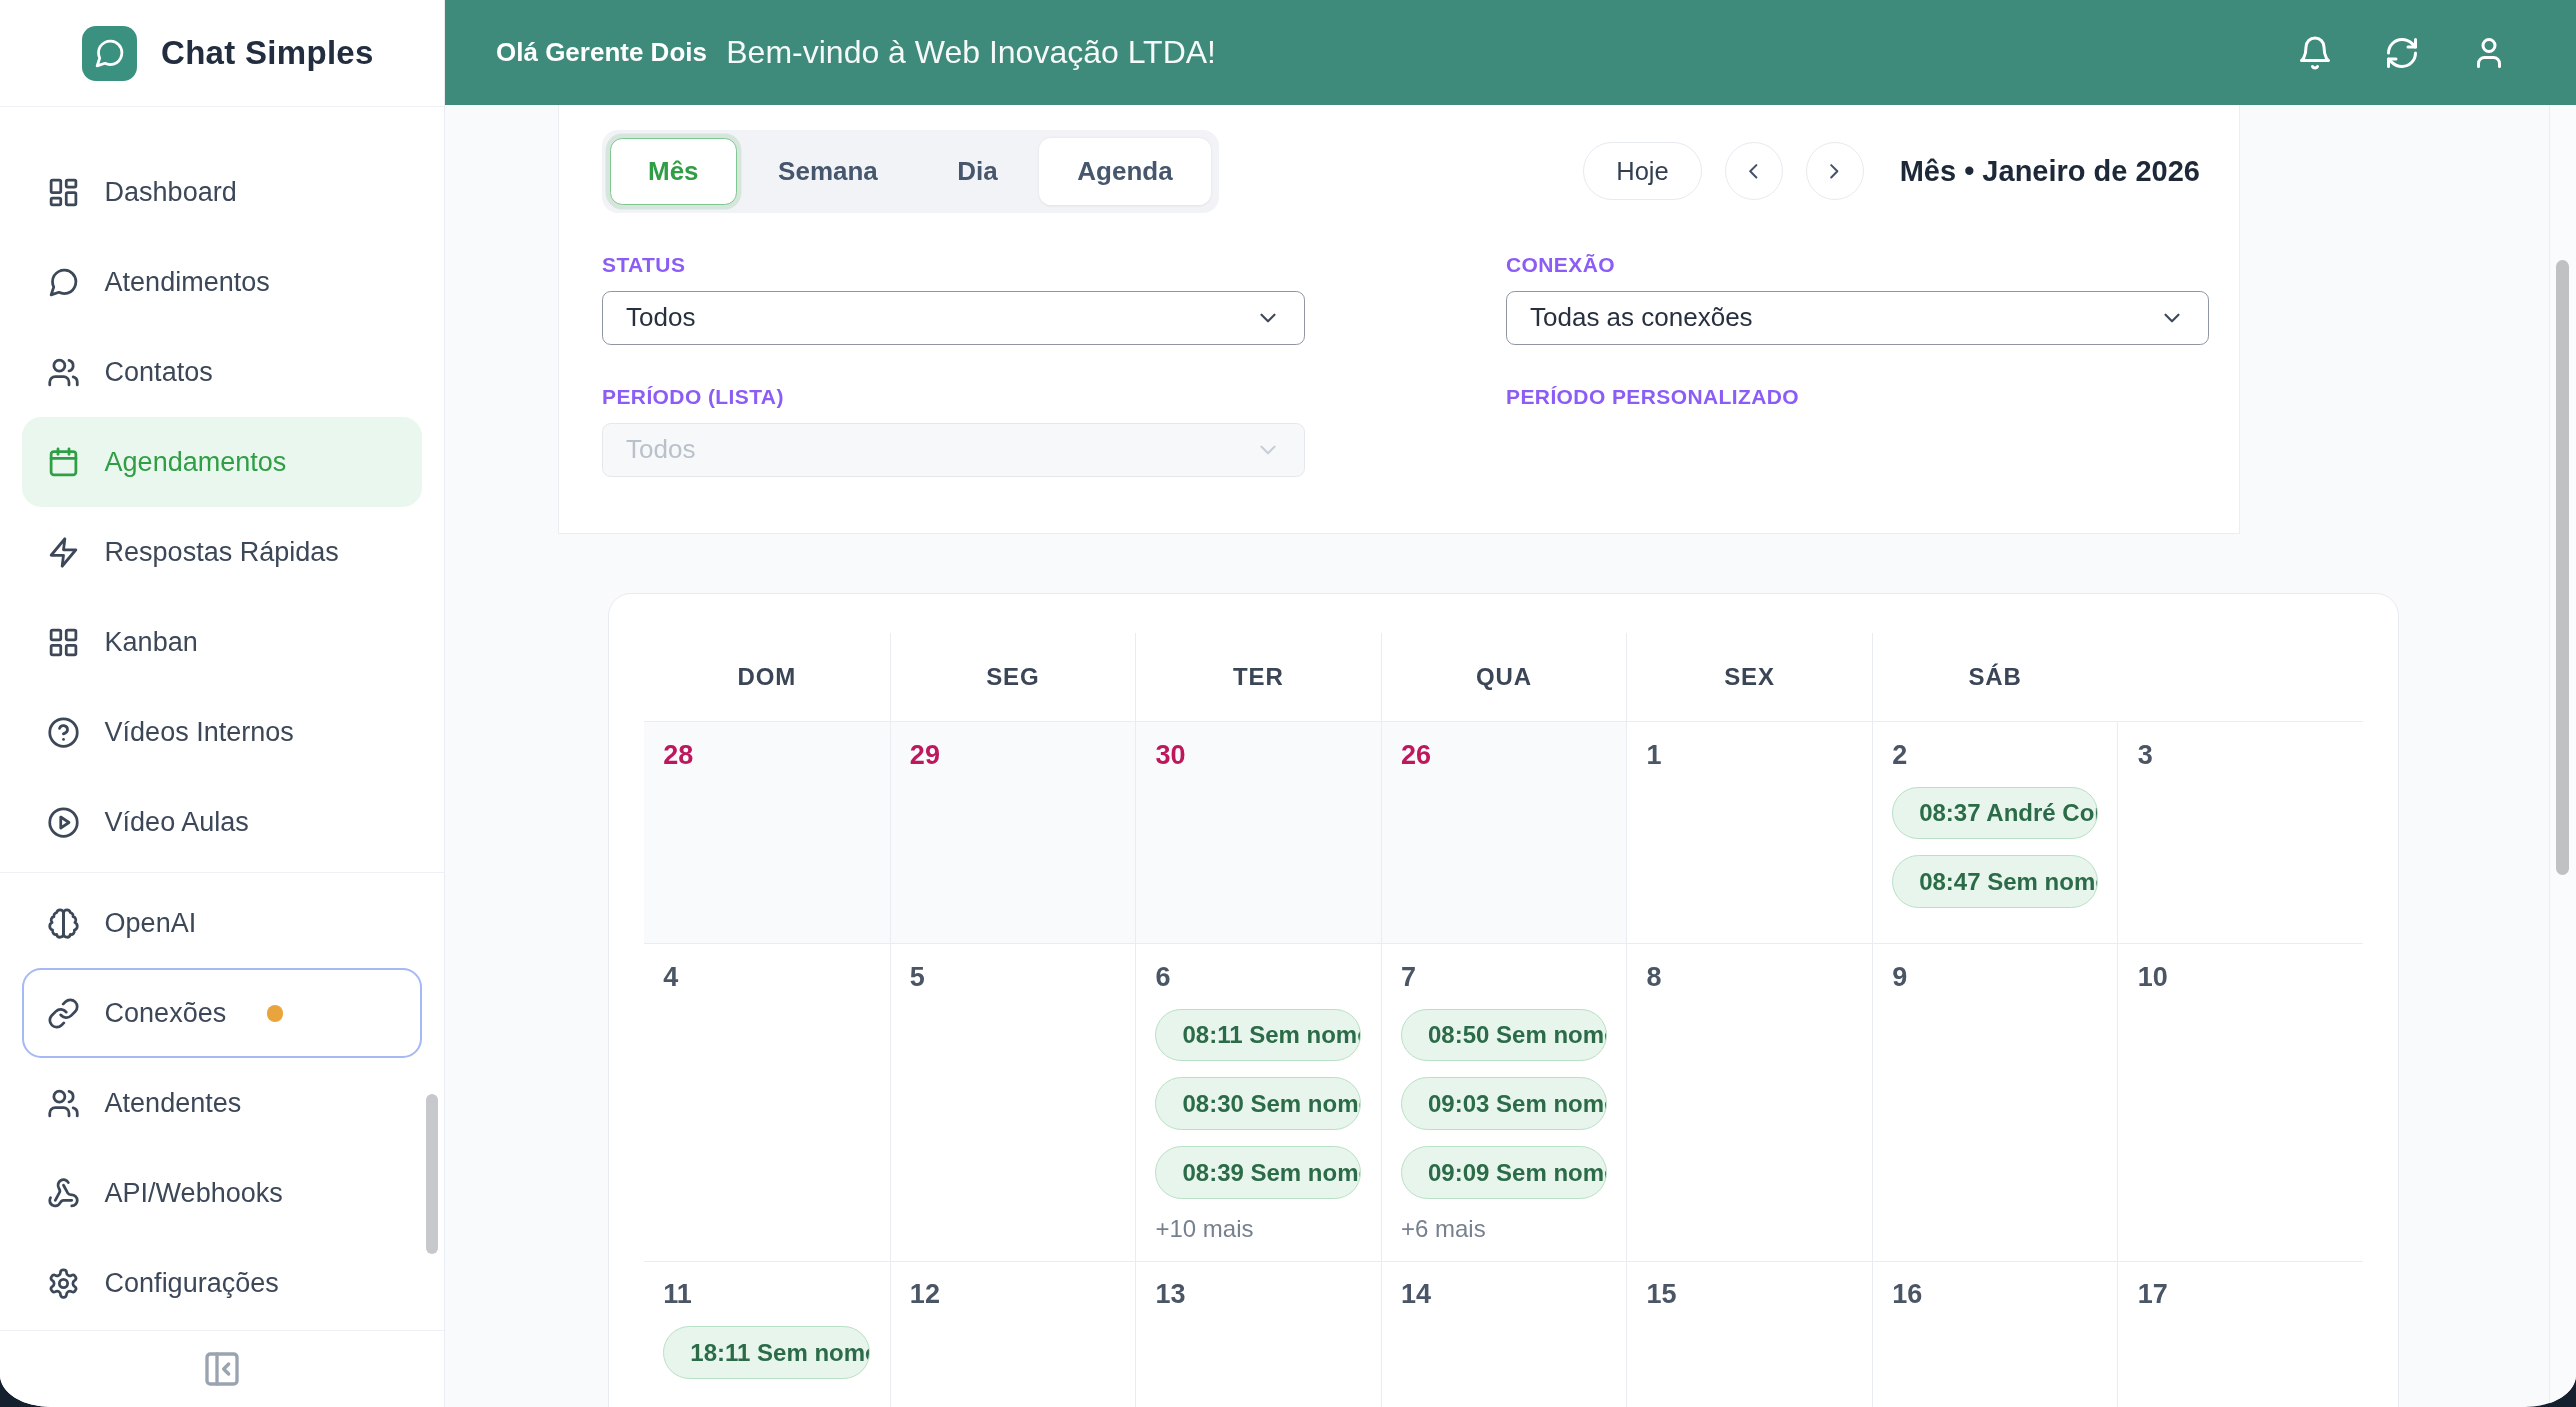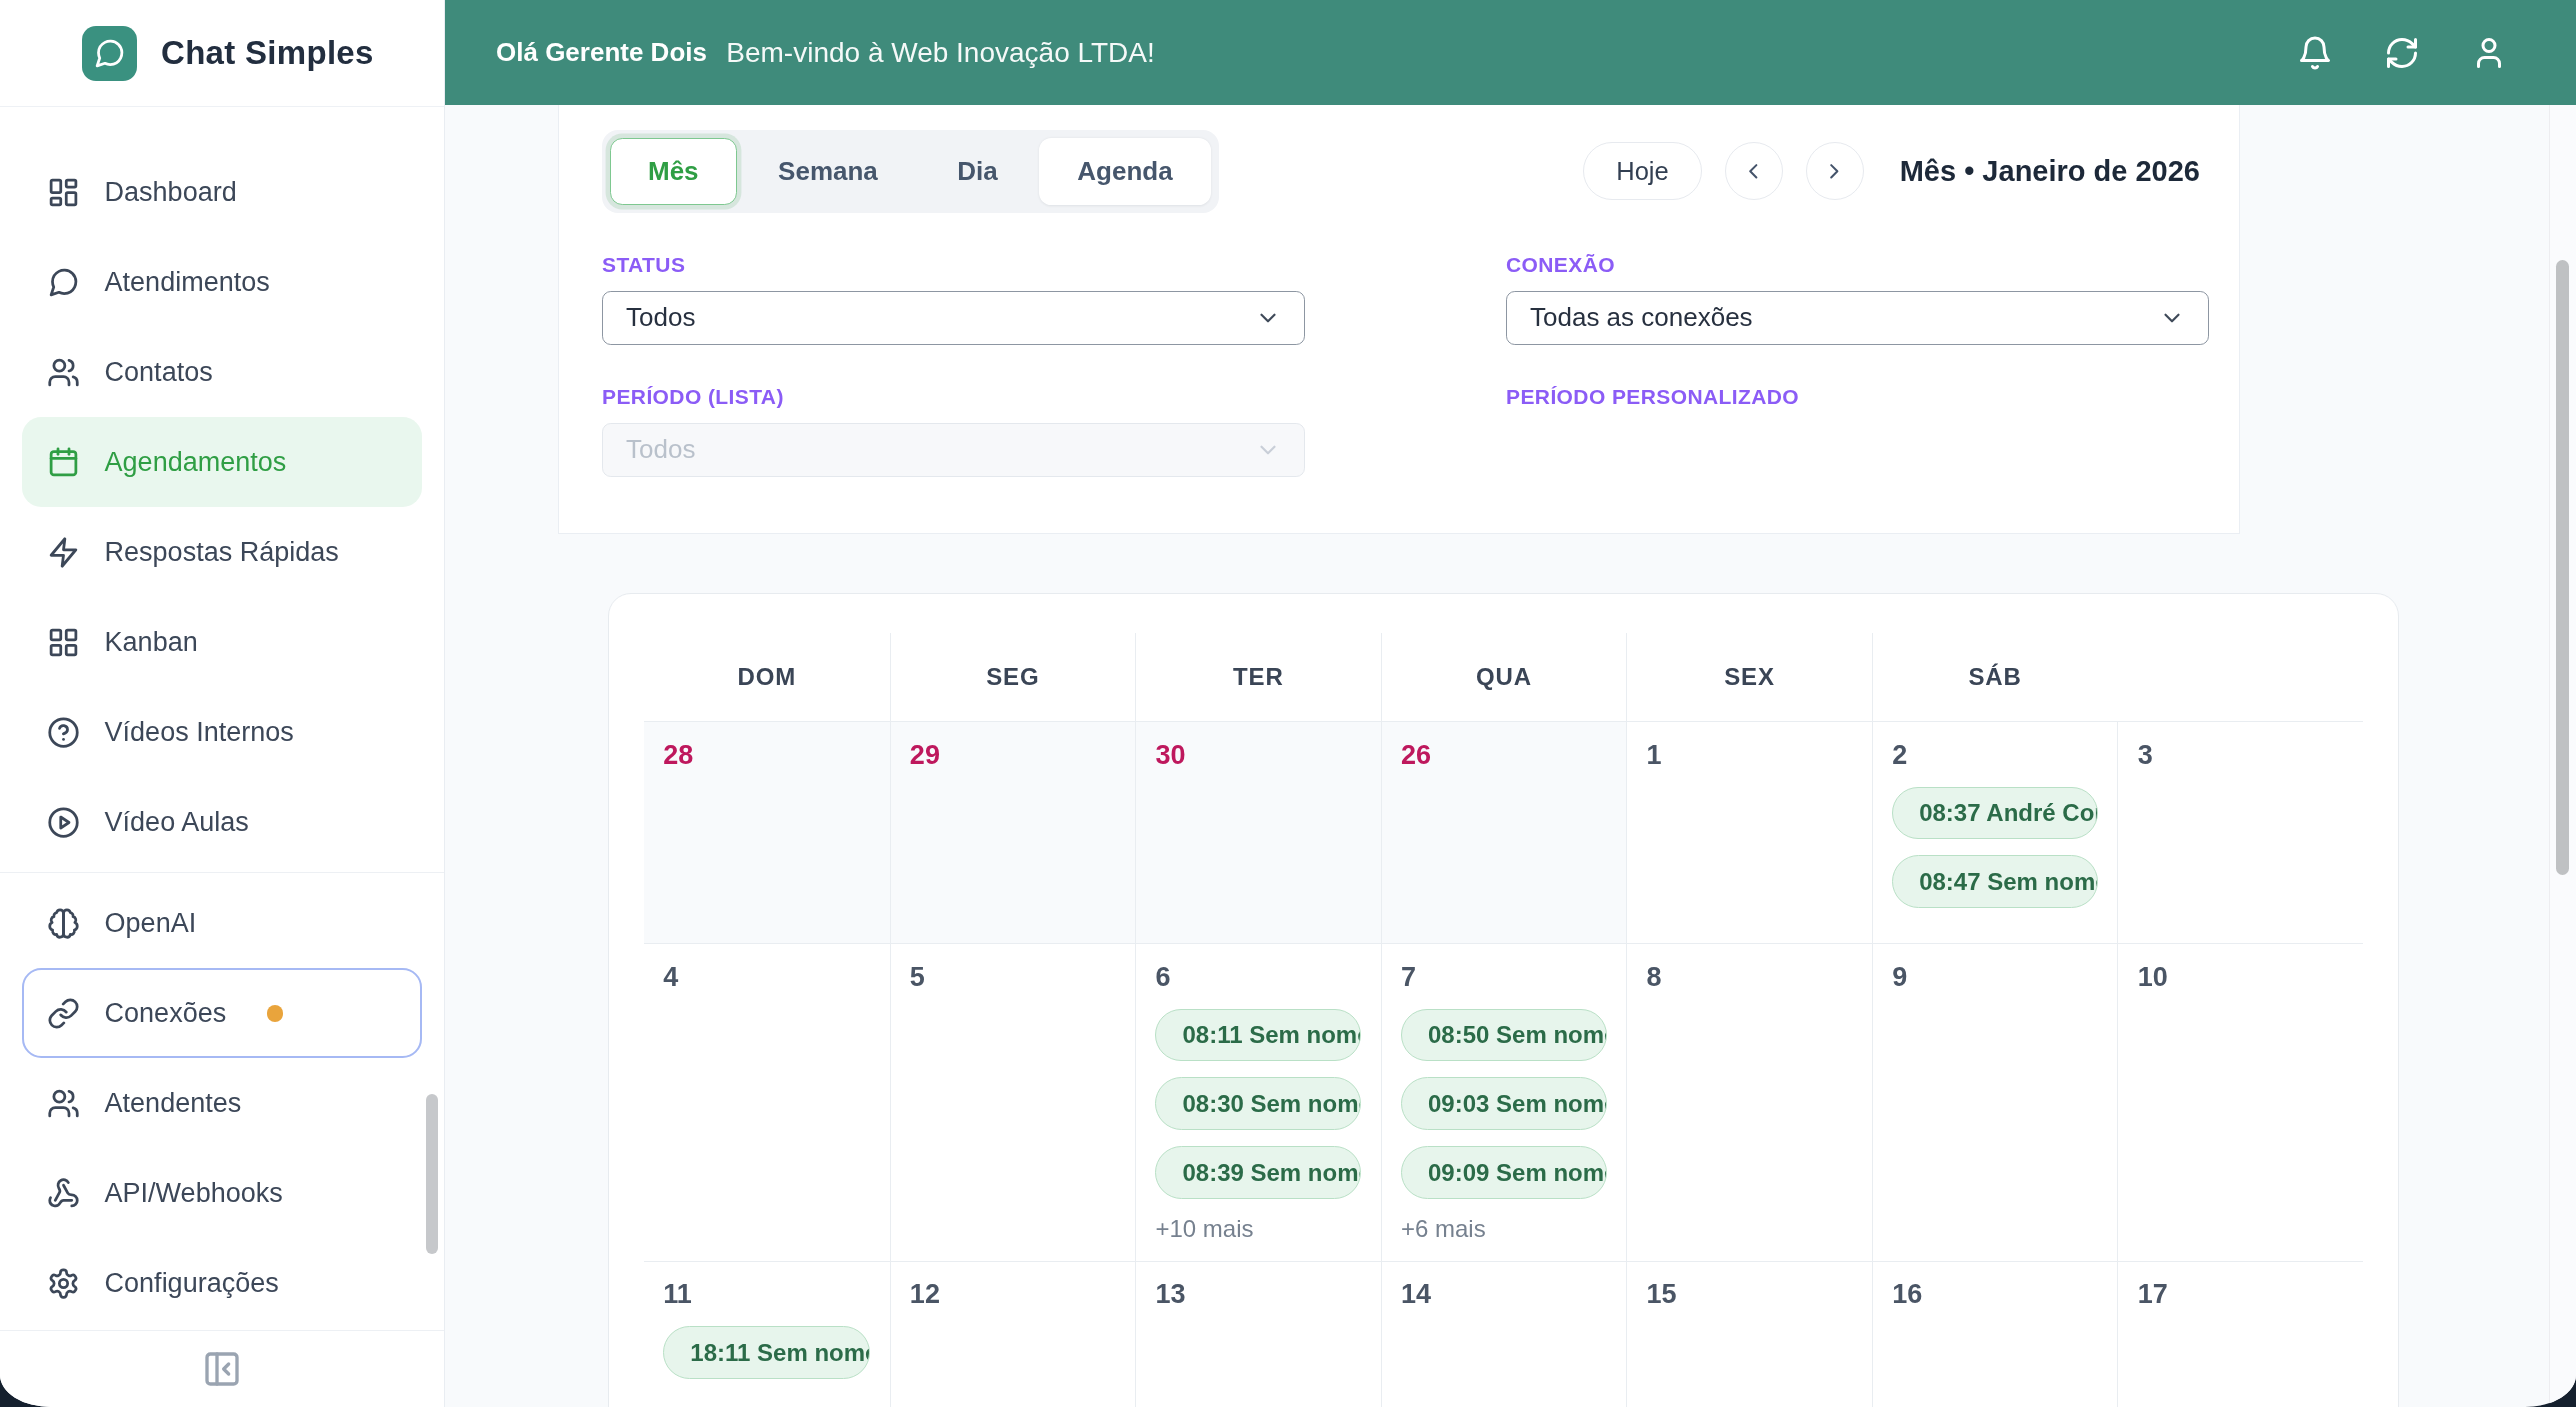--- a/index.html
+++ b/index.html
@@ -29,21 +29,21 @@
   .dot{width:16.7px;height:16.7px;border-radius:50%;background:#e9a43c;margin-left:16px;}
   .nav-divider{height:0.9px;background:#edf0f4;margin:5.3px 0;}
   .sidebar-footer{border-top:0.9px solid #edf0f4;height:76px;min-height:76px;display:flex;align-items:center;justify-content:center;}
   .collapse-btn{background:none;border:none;color:#9aa4b1;cursor:pointer;padding:0;display:flex;}
   .collapse-btn svg{width:40px;height:40px;}
   .side-scroll-thumb{position:absolute;right:6.2px;top:1094px;width:11.4px;height:160px;border-radius:6.2px;background:#c6c8cb;}
   
   .main{flex:1;display:flex;flex-direction:column;min-width:0;}
   .topbar{height:105px;min-height:105px;background:#3f8b7b;display:flex;align-items:center;padding:0 51px;color:#fff;}
   .greeting{font-size:26px;font-weight:700;}
-  .welcome{font-size:28px;margin-left:19.3px;font-weight:400;opacity:.95;}
+  .welcome{font-size:32px;margin-left:19.3px;font-weight:400;opacity:.95;}
   .topbar-actions{margin-left:auto;display:flex;align-items:center;gap:51px;padding-right:17.6px;}
   .icon-btn{background:none;border:none;color:#fff;cursor:pointer;padding:0;display:flex;}
   .icon-btn svg{width:36px;height:36px;}
   .content{position:relative;flex:1;overflow:hidden;}
   
   .panel{position:absolute;left:113px;top:0;width:1682px;height:429px;background:#fff;border:0.9px solid #eaeef3;border-top:none;box-sizing:border-box;}
   .toolbar{display:flex;align-items:center;padding:24.6px 39px 0 43px;}
   .tabs{background:#f1f3f6;border-radius:16px;padding:8px;display:flex;gap:3.5px;}
   .tab{height:67px;padding:0 37px;display:flex;align-items:center;border:1.8px solid transparent;border-radius:12.3px;font-size:26px;color:#46566c;font-weight:600;background:transparent;cursor:pointer;font-family:inherit;}
   .tab.active{background:#fff;color:#2f9e44;border:1.8px solid #7ec890;box-shadow:0 0 0 4.4px rgba(47,158,68,.14);}

